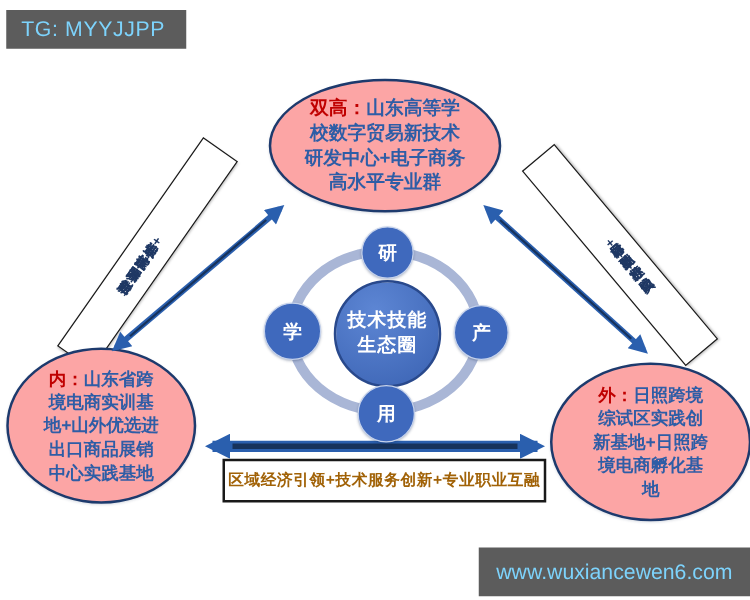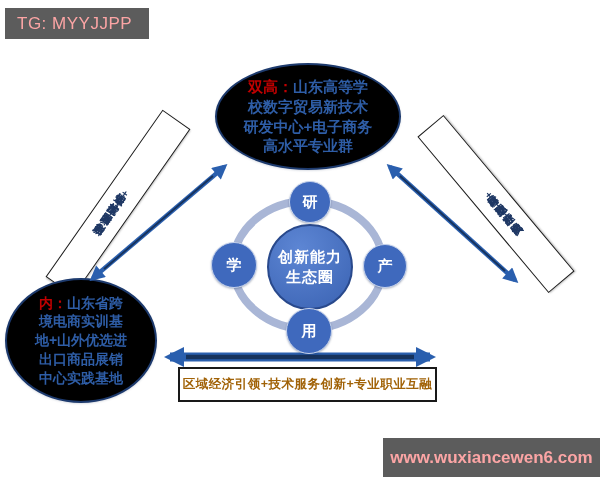--- a/index.html
+++ b/index.html
@@ -1,26 +1,26 @@
 <!DOCTYPE html>
 <html><head>
 <meta charset="utf-8">
 <style>
   html,body{margin:0;padding:0;}
   body{font-family:"Liberation Sans","DejaVu Sans",sans-serif;background:#ffffff;}
   .canvas{position:relative;width:600px;height:480px;background:#ffffff;overflow:hidden;}
 
   
-  .tag-box{position:absolute;background:#5c5c5c;color:#fca5a5;display:flex;align-items:center;}
+  .tag-box{position:absolute;background:#5c5c5c;color:#7dd3fc;display:flex;align-items:center;}
   .tag-tg{left:5px;top:8px;width:132px;height:31px;padding-left:12px;font-size:17px;letter-spacing:.5px;}
-  .tag-site{left:383px;top:438px;width:217px;height:39px;justify-content:center;font-size:17px;font-weight:bold;}
+  .tag-site{left:383px;top:438px;width:217px;height:39px;justify-content:center;font-size:17px;}
 
   
   .ellipse{position:absolute;border:2.5px solid #1d3a6d;border-radius:50%;
-           background:#000000;display:flex;align-items:center;justify-content:center;z-index:1;
+           background:#fca5a5;display:flex;align-items:center;justify-content:center;z-index:1;
            box-shadow:0 1px 2px rgba(30,50,90,.15);}
   .ellipse-top{left:215px;top:63px;width:182px;height:103px;}
   .ellipse-left{left:5px;top:278px;width:148px;height:121px;}
   .ellipse-right{left:440px;top:290px;width:157px;height:123px;}
   .node-text{margin:0;font-weight:700;color:#2e5da6;text-align:center;}
   .ellipse-top .node-text{width:132px;font-size:15px;line-height:1.32;}
   .ellipse-left .node-text{width:94px;font-size:14px;line-height:1.34;}
   .ellipse-right .node-text{width:94px;font-size:14px;line-height:1.34;}
   .red{color:#c00000;}
 
@@ -69,20 +69,23 @@
   <div class="diag-label diag-right">
     <span>目标导向+职业助推+行业标准+实践岗位</span>
   </div>
 
   <div class="ellipse ellipse-top">
     <p class="node-text"><span class="red">双高：</span><span>山东高等学校数字贸易新技术研发中心+电子商务高水平专业群</span></p>
   </div>
   <div class="ellipse ellipse-left">
     <p class="node-text"><span class="red">内：</span><span>山东省跨境电商实训基地+山外优选进出口商品展销中心实践基地</span></p>
   </div>
+  <div class="ellipse ellipse-right">
+    <p class="node-text"><span class="red">外：</span><span>日照跨境综试区实践创新基地+日照跨境电商孵化基地</span></p>
+  </div>
 
   <svg class="connectors" width="600" height="480" viewBox="0 0 600 480">
     <defs>
       <marker id="ah" viewBox="0 0 10 10" refX="7" refY="5" markerWidth="17" markerHeight="15" markerUnits="userSpaceOnUse" orient="auto-start-reverse">
         <path d="M0,0 L10,5 L0,10 z" fill="#2a5fae"></path>
       </marker>
       <marker id="ahBig" viewBox="0 0 10 10" refX="7" refY="5" markerWidth="24" markerHeight="20" markerUnits="userSpaceOnUse" orient="auto-start-reverse">
         <path d="M0,0 L10,5 L0,10 z" fill="#2a5fae"></path>
       </marker>
     </defs>
@@ -98,21 +101,21 @@
       <line x1="390" y1="167" x2="515" y2="280" stroke="#2a5fae" stroke-width="4.5" marker-start="url(#ah)" marker-end="url(#ah)"></line>
       <line x1="400" y1="176" x2="505" y2="271" stroke="#16325c" stroke-width="1.8"></line>
     </g>
 
     <g>
       <line x1="170" y1="357" x2="430" y2="357" stroke="#2a5fae" stroke-width="9" marker-start="url(#ahBig)" marker-end="url(#ahBig)"></line>
       <line x1="186" y1="357" x2="414" y2="357" stroke="#16325c" stroke-width="4.5"></line>
     </g>
   </svg>
 
-  <div class="hub-center">创新能力
+  <div class="hub-center">技术技能
 生态圈</div>
   <div class="sat sat-yan">研</div>
   <div class="sat sat-xue">学</div>
   <div class="sat sat-chan">产</div>
   <div class="sat sat-yong">用</div>
 
   <div class="bottom-box">
     <span>区域经济引领+技术服务创新+专业职业互融</span>
   </div>
 

